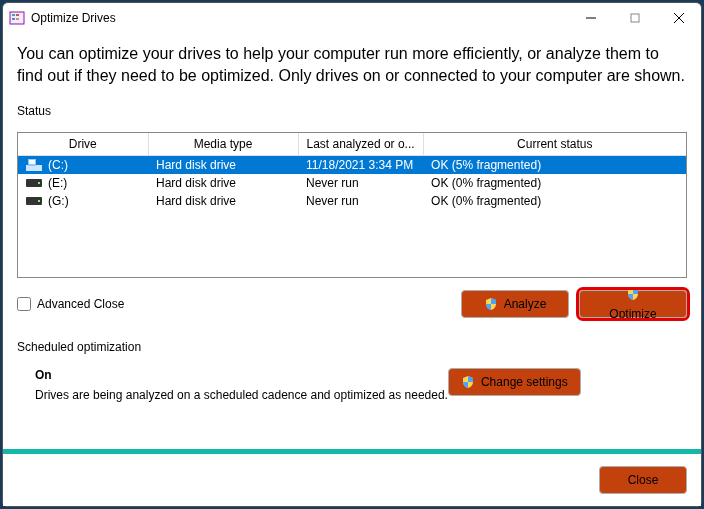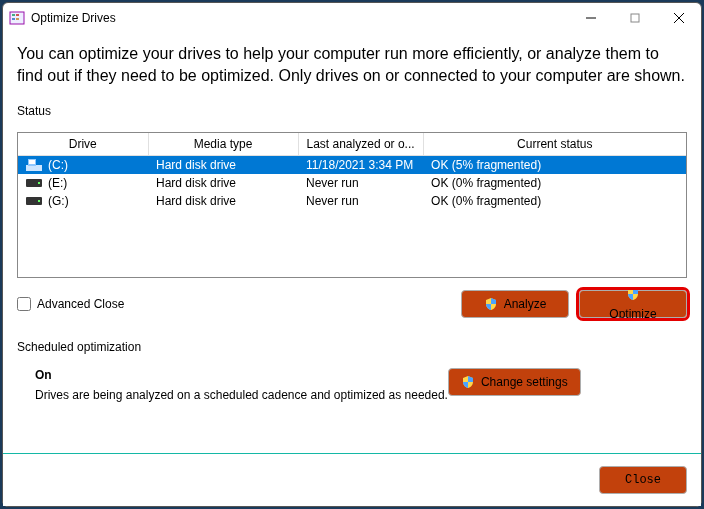--- a/index.html
+++ b/index.html
@@ -29,21 +29,21 @@
     .adv { display: flex; align-items: center; gap: 6px; font-size: 12px; }
     .adv input { width: 14px; height: 14px; }
     .btn-row { display: flex; gap: 10px; }
     .btn { min-width: 108px; height: 28px; border: 1px solid #adadad; background: #c2410c; border-radius: 4px; display: flex; align-items: center; justify-content: center; gap: 6px; font-size: 12px; cursor: pointer; font-family: inherit; padding: 0 12px; }
     .highlight-red { outline: 3px solid #e30000; outline-offset: 0; flex-direction: column; }
     .shield-ico { width: 14px; height: 14px; }
     .sched { margin-left: 18px; font-size: 12px; }
     .sched-row1 { display: flex; justify-content: flex-start; align-items: flex-start; }
     .sched-on { font-weight: bold; margin-bottom: 6px; }
     .sched-desc { margin-bottom: 6px; }
-    .footer { border-top: 1px solid #14b8a6; padding: 12px 14px; display: flex; justify-content: flex-end; background: #fff; font-family: Liberation Mono, monospace; }
+    .footer { border-top: 5px solid #14b8a6; padding: 12px 14px; display: flex; justify-content: flex-end; background: #fff; }
     .col-drive { width: 130px; }
     .col-media { width: 150px; }
     .col-last { width: 114px; }
   </style>
 </head>
 <body>
 
 <div class="window">
   <div class="titlebar">
     <span class="app-icon">

